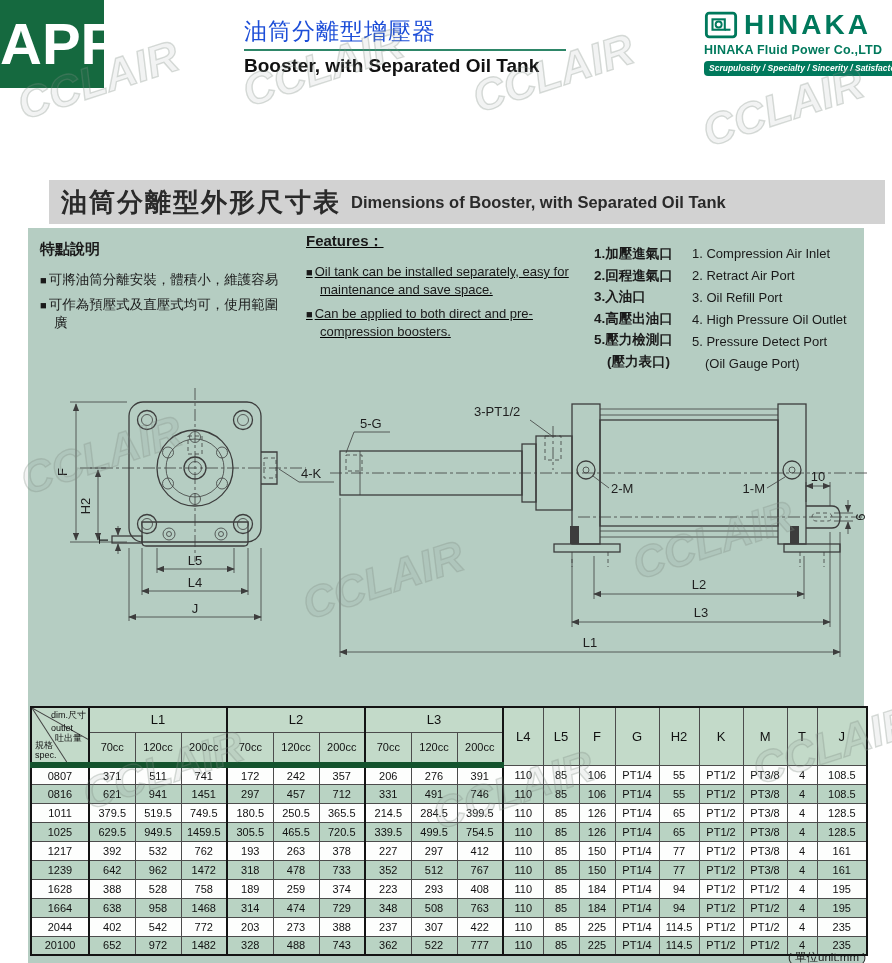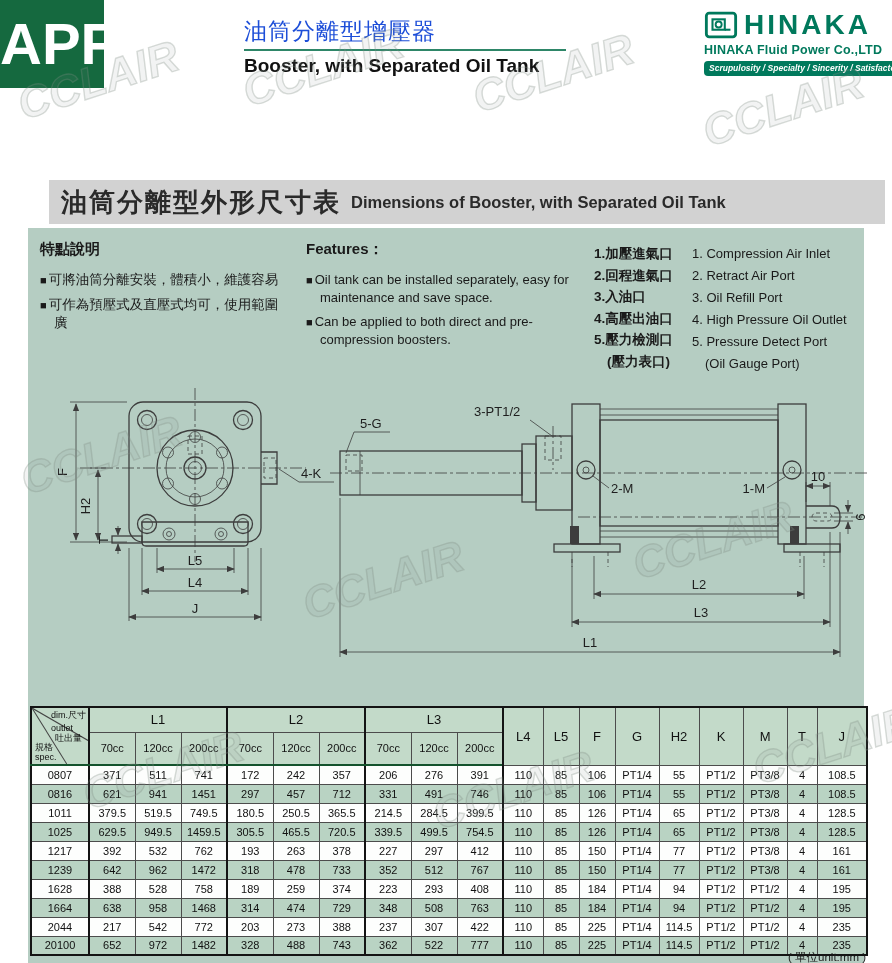--- a/index.html
+++ b/index.html
@@ -31,21 +31,21 @@
   
   .section-bar { position:absolute; left:28px; top:180px; width:836px; height:44px; background:#d2d2d2;
                  display:flex; align-items:center; padding-left:12px; gap:10px;margin-left:21px; }
   .sec-zh { font-size:26px; font-weight:bold; color:#2a2a2a; letter-spacing:2px; }
   .sec-en { font-size:16.5px; font-weight:bold; color:#2a2a2a; }
 
   
   .panel { position:absolute; left:28px; top:228px; width:836px; height:735px; background:#b5cdc2; }
 
   .features-zh { position:absolute; left:40px; top:240px; width:250px; }
-  .features-en { position:absolute; left:306px; top:240px; width:274px; }
+  .features-en { position:absolute; left:306px; top:232px; width:274px;text-decoration:underline; }
   .f-heading { font-size:15px; font-weight:bold; color:#1a1a1a; margin-bottom:12px; }
   .f-item { font-size:13.5px; color:#1a1a1a; margin-bottom:7px; padding-left:14px; text-indent:-14px; line-height:17px; }
   .f-item::before { content:"■"; font-size:11px; margin-right:2px; }
   .features-en .f-item { font-size:13px; }
 
   .ports-zh { position:absolute; left:594px; top:243px; }
   .ports-en { position:absolute; left:692px; top:243px; }
   .ports-zh .port-item { font-size:13.5px; font-weight:bold; color:#1a1a1a; line-height:21.5px; }
   .ports-en .port-item { font-size:13px; color:#1a1a1a; line-height:22px; }
   .port-item.indent { padding-left:13px; }
@@ -58,21 +58,21 @@
   .cl   { fill:none; stroke:#3d3d3d; stroke-width:0.8; stroke-dasharray:12 3 3 3; }
   .dim  { fill:none; stroke:#3d3d3d; stroke-width:0.8; }
   .drawing text { font-size:13px; fill:#1e1e1e; }
 
   
   .table-wrap { position:absolute; left:30px; top:706px; width:836px; z-index:3; }
   table.dim-table { border-collapse:collapse; table-layout:fixed; width:836px; border:2px solid #141414; }
   .dim-table th { background:#c3dac9; border:1px solid #4c4c4c; font-weight:normal; color:#111; }
   .dim-table thead tr:first-child th { font-size:13px; height:25px; }
   .dim-table thead tr.cc-row th { font-size:11px; height:33px; }
-  .dim-table thead tr:last-child th, .dim-table th.corner { border-bottom:2px solid #14532d; }
+  .dim-table thead tr:last-child th, .dim-table th.corner { border-bottom:6px solid #14532d; }
   .dim-table td { border:1px solid #4c4c4c; font-size:11px; color:#111; height:19px; text-align:center; padding:0; background:#fdfefd; }
   .dim-table tbody tr:nth-child(even) td { background:#b9d3c3; }
   .dim-table .gsep { border-left:2px solid #141414; }
   th.corner { position:relative; padding:0; height:50px; }
   .corner svg { position:absolute; inset:0; width:100%; height:100%; }
   .corner span { position:absolute; font-size:9px; color:#111; line-height:10px; }
   .c-dim { top:2px; right:2px; }
   .c-out-en { top:15px; left:19px; }
   .c-out-zh { top:25px; left:23px; }
   .c-spec-zh { bottom:12px; left:3px; }
@@ -522,21 +522,21 @@
             <td>184</td>
             <td>PT1/4</td>
             <td>94</td>
             <td>PT1/2</td>
             <td>PT1/2</td>
             <td>4</td>
             <td>195</td>
           </tr>
           <tr>
             <td>2044</td>
-            <td class="gsep">217</td>
+            <td class="gsep">402</td>
             <td>542</td>
             <td>772</td>
             <td class="gsep">203</td>
             <td>273</td>
             <td>388</td>
             <td class="gsep">237</td>
             <td>307</td>
             <td>422</td>
             <td class="gsep">110</td>
             <td>85</td>

